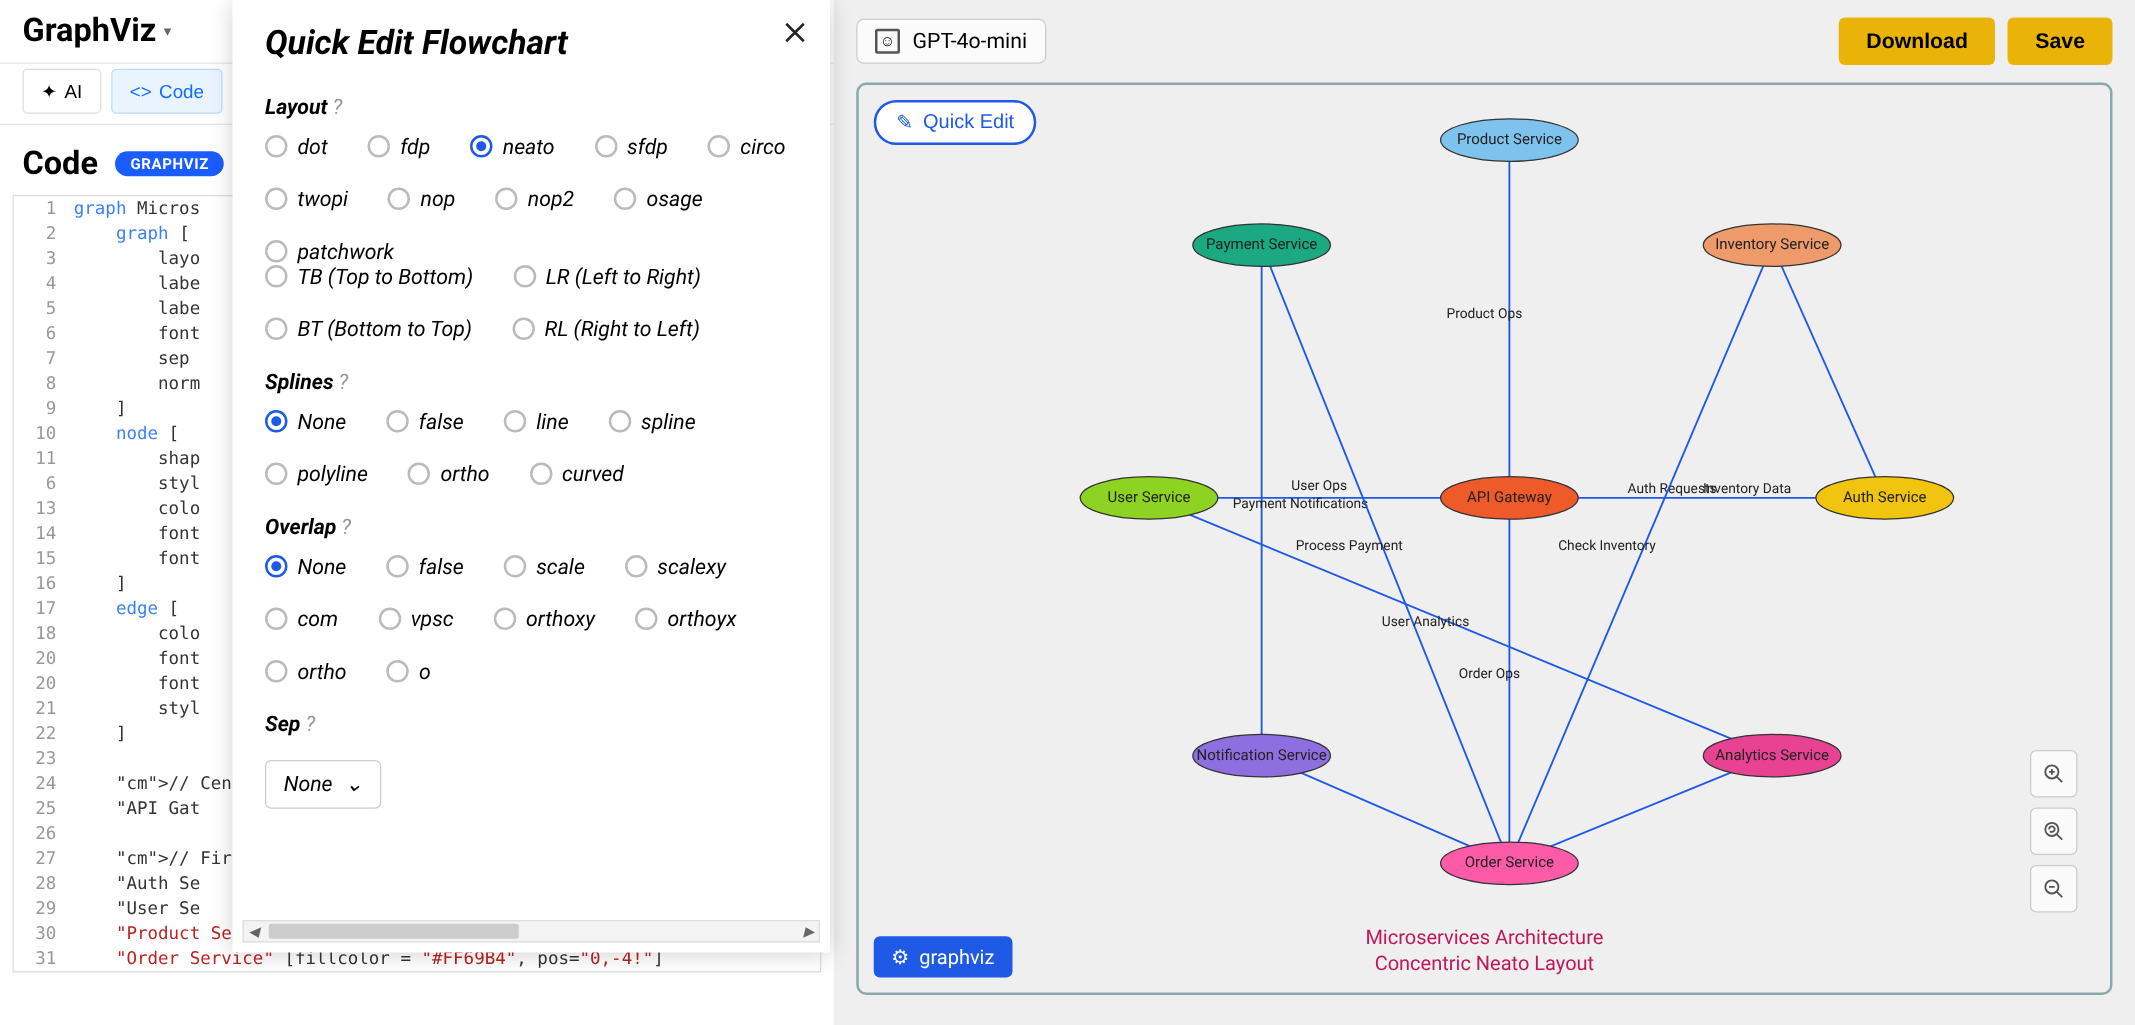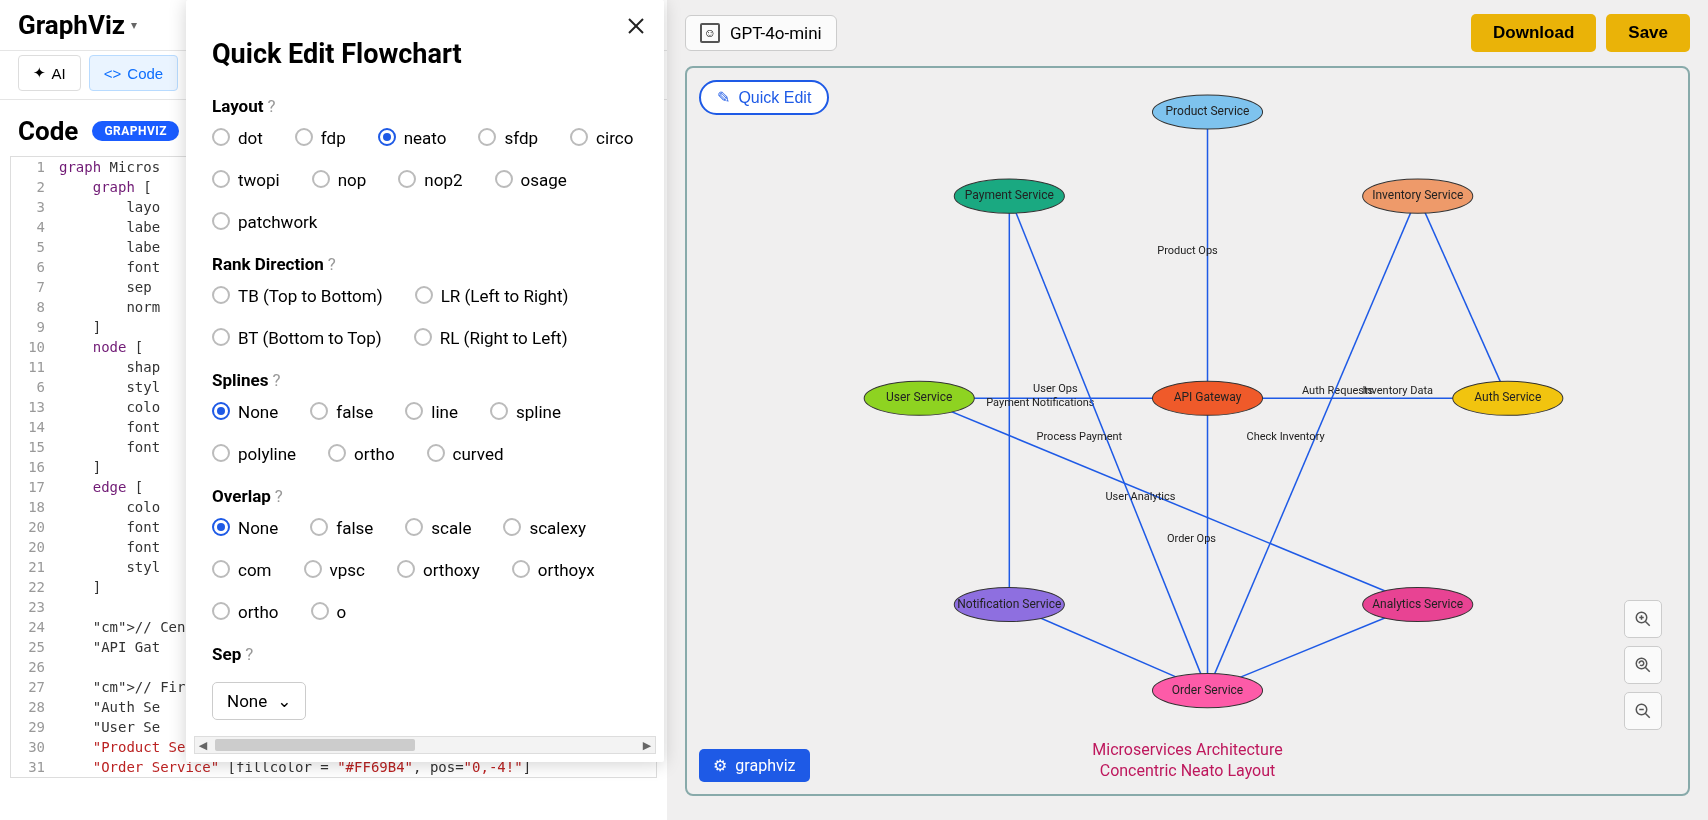--- a/index.html
+++ b/index.html
@@ -10,42 +10,42 @@
 .toolbar { display: flex; gap: 8px; padding: 4px 18px 8px; border-bottom: 1px solid #e5e5e5; }
 .tool-btn { display: inline-flex; align-items: center; gap: 6px; padding: 8px 14px; border: 1px solid #ddd; border-radius: 4px; background: #fff; font-size: 15px; cursor: pointer; }
 .tool-btn.active { background: #eaf4ff; border-color: #b8dbff; color: #0d6efd; }
 .section-header { display: flex; align-items: center; gap: 14px; padding: 16px 18px 10px; }
 .section-title { font-size: 26px; font-weight: 700; }
 .badge { background: #1a5cff; color: #fff; font-size: 12px; font-weight: 700; padding: 3px 12px; border-radius: 12px; letter-spacing: 0.5px; }
 .code-area { border: 1px solid #ddd; margin: 0 10px; font-family: "Consolas", monospace; font-size: 14px; }
 .code-line { display: flex; line-height: 20px; }
 .gutter { width: 48px; text-align: right; color: #999; padding-right: 14px; user-select: none; }
 .code-text { white-space: pre; color: #333; }
-.code-text .kw { color: #701a75; }
+.code-text .kw { color: #3b82f6; }
 .code-text .str { color: #b22; }
 .left-pane { width: 667px; float: left; }
 .right-pane { position: absolute; left: 667px; top: 0; right: 0; bottom: 0; background: #f0efef; }
 .top-bar { display: flex; align-items: center; padding: 14px 18px; gap: 10px; }
 .model-chip { display: inline-flex; align-items: center; gap: 10px; border: 1px solid #ccc; border-radius: 6px; padding: 7px 14px; background: #fbfbfb; font-size: 17px; }
 .sq-icon { width: 20px; height: 20px; border: 2px solid #555; border-radius: 2px; display: flex; align-items: center; justify-content: center; font-size: 12px; }
 .spacer { flex: 1; }
 .action-btn { padding: 9px 22px; background: #eab308; border: none; border-radius: 5px; font-size: 17px; cursor: pointer; font-weight:700; }
 .canvas-wrap { margin: 0 18px 14px; border: 2px solid #8aa; border-radius: 8px; background: #f0efef; position: relative; height: 730px; }
 .quick-edit-btn { position: absolute; top: 12px; left: 12px; display: inline-flex; align-items: center; gap: 8px; border: 2px solid #1e5ae6; color: #1e5ae6; background: #fff; border-radius: 20px; padding: 6px 16px; font-size: 16px; font-weight: 500; cursor: pointer; }
 .graphviz-badge { position: absolute; bottom: 12px; left: 12px; background: #1e5ae6; color: #fff; border-radius: 5px; padding: 7px 14px; display: inline-flex; align-items: center; gap: 8px; font-size: 16px; }
 .caption { position: absolute; bottom: 12px; left: 50%; transform: translateX(-50%); text-align: center; font-size: 16px; color: #be185d; line-height:1.3; }
 .zoom-ctrls { position: absolute; right: 26px; bottom: 64px; display: flex; flex-direction: column; gap: 8px; }
 .zoom-btn { width: 38px; height: 38px; border: 1px solid #ccc; background: #fafafa; border-radius: 5px; display: flex; align-items: center; justify-content: center; cursor: pointer; font-size:18px; color:#555; }
 .graph-svg { position: absolute; inset: 0; }
 .node-ellipse { stroke: #333; stroke-width: 1; }
 .node-label { font-size: 12px; fill: #222; text-anchor: middle; dominant-baseline: middle; }
 .edge-label { font-size: 11px; fill: #222; text-anchor: middle; }
 .edge-line { stroke: #1e5ae6; stroke-width: 1.5; fill: none; }
 
-.modal { position: absolute; left: 186px; top: 0; width: 478px; height: 762px; background: #fff; box-shadow: 0 2px 18px rgba(0,0,0,0.18); padding: 38px 26px; border-radius: 2px; overflow: hidden; z-index: 50; }
+.modal { position: absolute; left: 186px; top: 0; width: 478px; height: 762px; background: #fff; box-shadow: 0 2px 18px rgba(0,0,0,0.18); padding: 18px 26px; border-radius: 2px; overflow: hidden; z-index: 50; font-style: italic; }
 .modal-close { position: absolute; top: 16px; right: 18px; font-size: 22px; cursor: pointer; background:none; border:none; }
 .modal-title { font-size: 27px; font-weight: 700; margin-bottom: 26px; }
 .group-label { font-size: 17px; font-weight: 700; margin: 22px 0 12px; }
 .help-q { color: #999; font-weight: 400; margin-left: 4px; }
 .radio-row { display: flex; flex-wrap: wrap; gap: 22px 32px; }
 .radio-item { display: inline-flex; align-items: flex-start; gap: 8px; font-size: 17px; cursor: pointer; }
 .radio { width: 18px; height: 18px; border: 2px solid #bbb; border-radius: 50%; display: inline-block; position: relative; flex-shrink:0; }
 .radio.checked { border-color: #1e5ae6; }
 .radio.checked::after { content: ""; position: absolute; inset: 3px; background: #1e5ae6; border-radius: 50%; }
 .select-box { margin-top:6px; border: 1px solid #ccc; border-radius: 5px; padding: 8px 14px; display: inline-flex; align-items: center; gap: 10px; font-size: 17px; cursor: pointer; }
@@ -339,21 +339,20 @@
       <label class="radio-item">
         <span class="radio"></span>
         <span>osage</span>
       </label>
       <label class="radio-item">
         <span class="radio"></span>
         <span>patchwork</span>
       </label>
     </div>
 
-  <div class="group-label"><span>Rank Direction</span><span class="help-q">?</span></div>
   <div class="radio-row" id="rank-row">
       <label class="radio-item">
         <span class="radio"></span>
         <span>TB (Top to Bottom)</span>
       </label>
       <label class="radio-item">
         <span class="radio"></span>
         <span>LR (Left to Right)</span>
       </label>
       <label class="radio-item">

